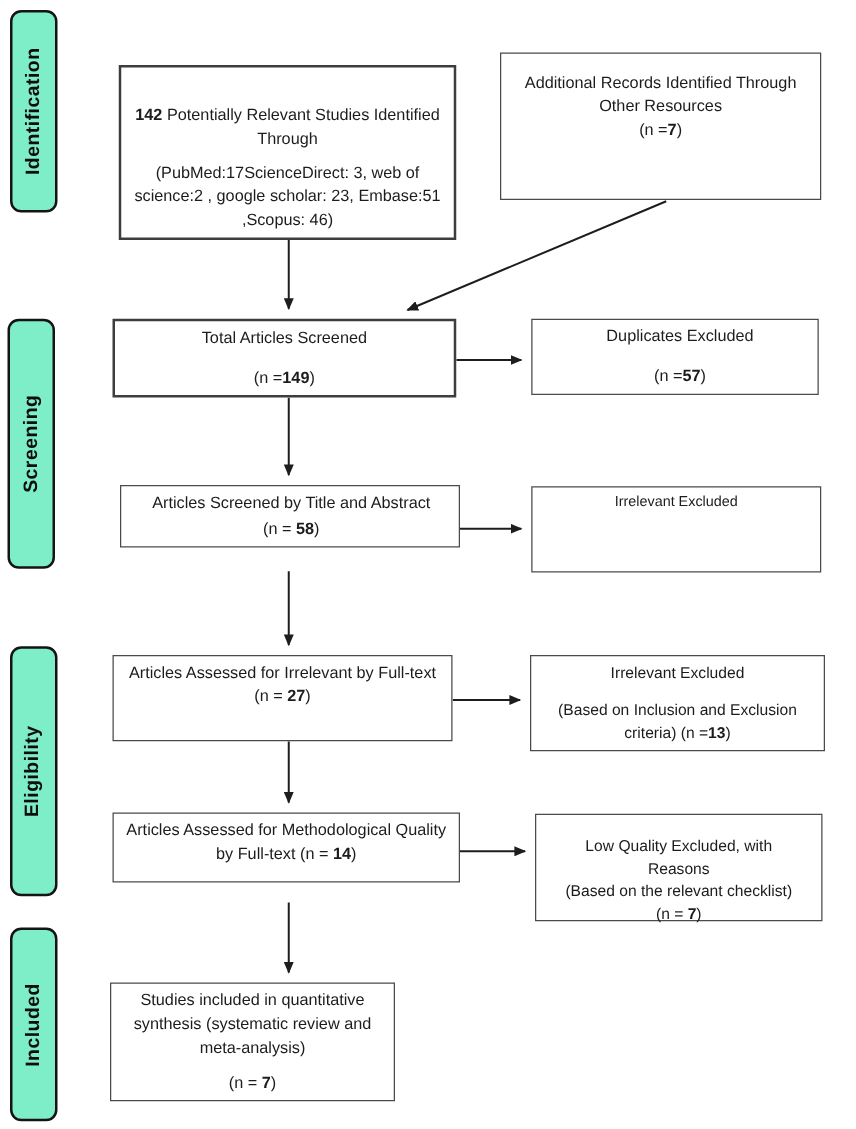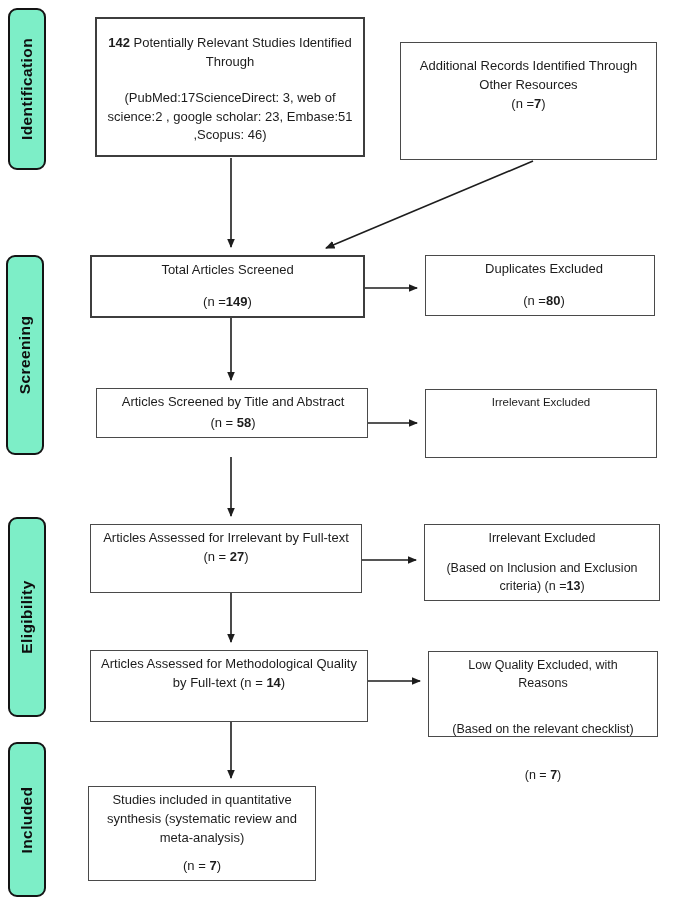--- a/index.html
+++ b/index.html
@@ -29,33 +29,34 @@
     text-align: center;
     font-size: 13px;
     line-height: 1.45;
     padding: 4px 8px;
   }
   .box p { margin: 0; }
   .nline b, .box b { font-weight: bold; }
 
   #box-identified {
     justify-content: flex-start;
-    padding-top: 15px;
+    padding-top: 29px;
     border-width: 2px;
     border-color: #3d3d3d;
+    margin-top: 35px;
   }
   #box-identified .gap { height: 17px; }
   #box-additional {
     justify-content: flex-start;
     padding-top: 14px;
   }
   #box-screened { border-width: 2px; border-color: #3d3d3d; }
   #box-irrelevant1 { font-size: 11.5px; line-height: 1.5; }
   #box-irrelevant2 { font-size: 12.5px; line-height: 1.5; }
-  #box-low-quality { font-size: 12.5px; line-height: 1.45; padding: 4px 14px; gap: 28px; }
+  #box-low-quality { font-size: 12.5px; line-height: 1.45; padding: 16px 14px; }
 
   
   .stage {
     position: absolute;
     background: #7deec7;
     border: 2px solid #141414;
     border-radius: 9px;
     box-sizing: border-box;
     display: flex;
     align-items: center;
@@ -127,42 +128,42 @@
     <p class="nline"><span>(n =</span><b>7</b><span>)</span></p>
   </div>
 
   <div class="box" id="box-screened" style="left:90px; top:255px; width:275px; height:63px;">
     <p>Total Articles Screened</p>
     <p class="nline"><span>(n =</span><b>149</b><span>)</span></p>
   </div>
 
   <div class="box" id="box-duplicates" style="left:425px; top:255px; width:230px; height:61px;padding-left:16px;">
     <p>Duplicates Excluded</p>
-    <p class="nline"><span>(n =</span><b>80</b><span>)</span></p>
+    <p class="nline"><span>(n =</span><b>57</b><span>)</span></p>
   </div>
 
   <div class="box" id="box-title-abstract" style="left:96px; top:388px; width:272px; height:50px;padding-left:10px;">
     <p>Articles Screened by Title and Abstract</p>
     <p class="nline"><span>(n = </span><b>58</b><span>)</span></p>
   </div>
 
   <div class="box" id="box-irrelevant1" style="left:425px; top:389px; width:232px; height:69px;">
     <p>Irrelevant Excluded</p>
   </div>
 
   <div class="box" id="box-eligibility" style="left:90px; top:524px; width:272px; height:69px;">
     <p><span>Articles Assessed for Irrelevant by Full-text </span><span>(n = </span><b>27</b><span>)</span></p>
   </div>
 
   <div class="box" id="box-irrelevant2" style="left:424px; top:524px; width:236px; height:77px;">
     <p>Irrelevant Excluded</p>
     <p><span>(Based on Inclusion and Exclusion criteria) </span><span>(n =</span><b>13</b><span>)</span></p>
   </div>
 
-  <div class="box" id="box-quality" style="left:90px; top:650px; width:278px; height:72px;">
+  <div class="box" id="box-quality" style="left:90px; top:650px; width:278px; height:56px;">
     <p><span>Articles Assessed for Methodological Quality by Full-text </span><span>(n = </span><b>14</b><span>)</span></p>
   </div>
 
   <div class="box" id="box-low-quality" style="left:428px; top:651px; width:230px; height:86px;">
     <p>Low Quality Excluded, with Reasons</p>
     <p>(Based on the relevant checklist)</p>
     <p class="nline"><span>(n = </span><b>7</b><span>)</span></p>
   </div>
 
   <div class="box" id="box-included" style="left:88px; top:786px; width:228px; height:95px;">

